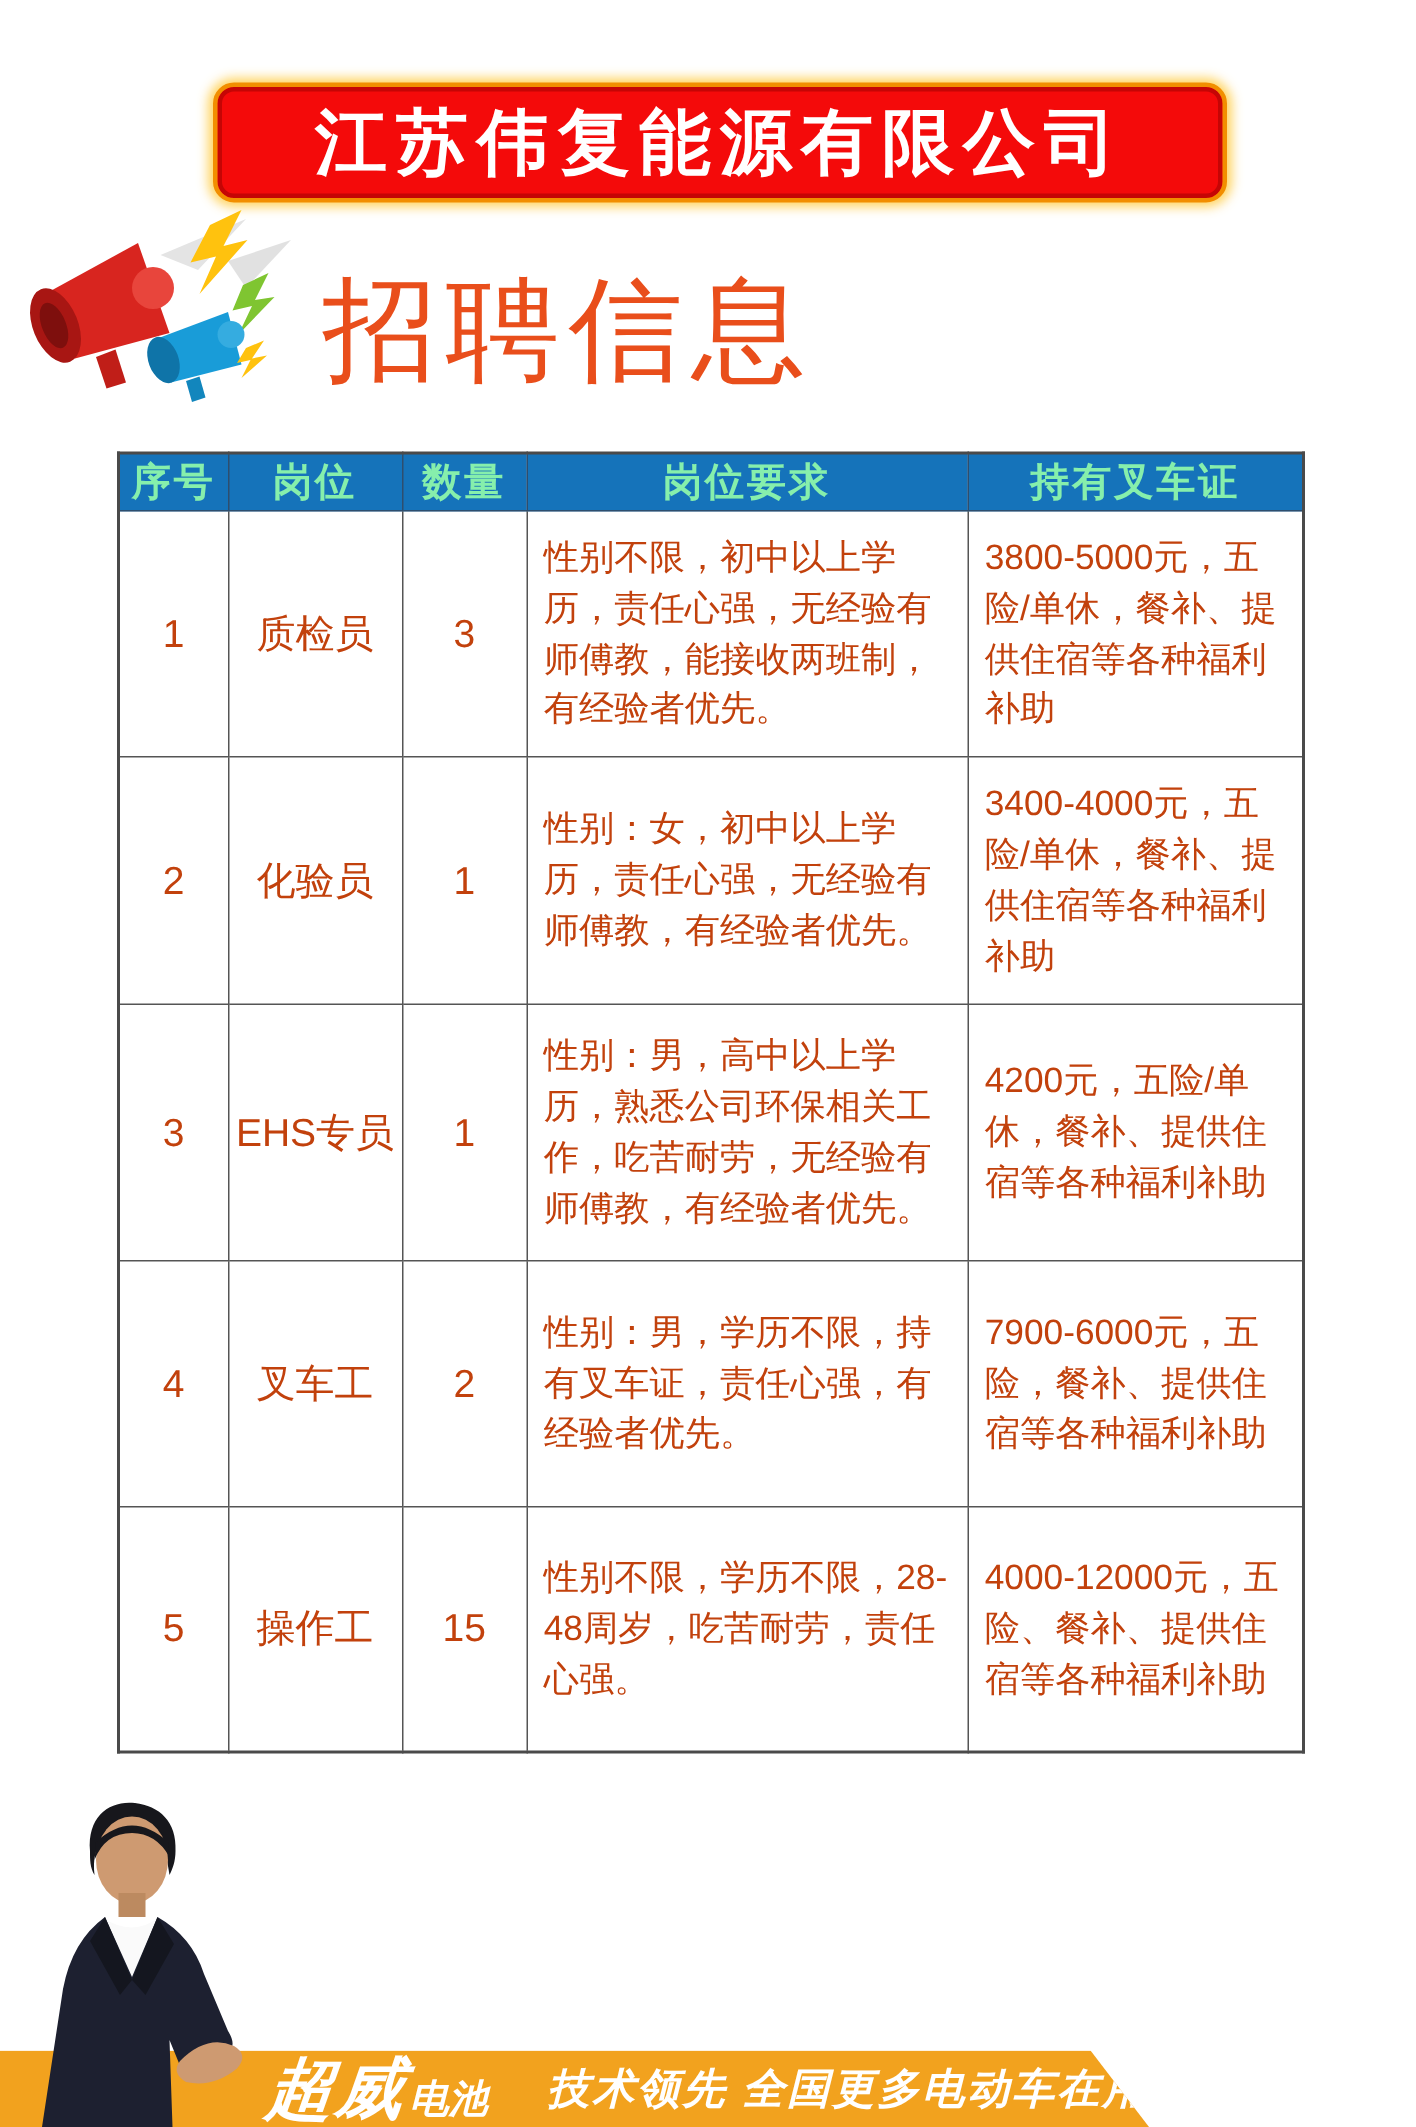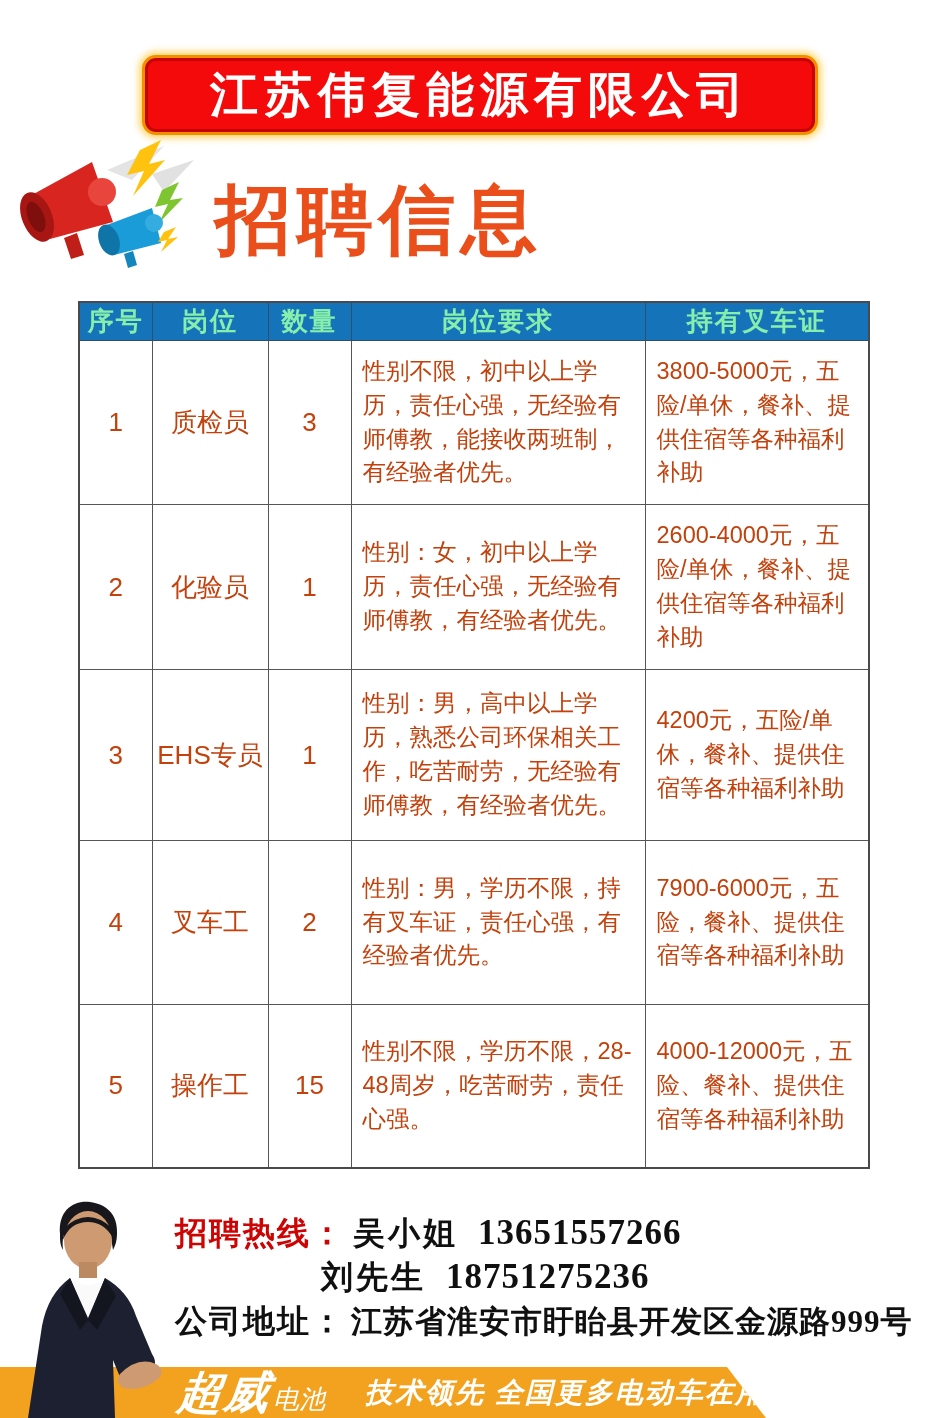--- a/index.html
+++ b/index.html
@@ -16,21 +16,21 @@
     box-shadow:0 0 7px 3px rgba(255,205,70,.85), inset 0 0 0 3px rgba(140,0,0,.45);
     box-sizing:border-box;display:flex;align-items:center;justify-content:center;
   }
   .company-banner .txt{
     color:#ffffff;font-size:48px;font-weight:900;letter-spacing:6px;white-space:nowrap;
   }
 
   
   .page-title{
     position:absolute;left:0;top:170px;width:758px;text-align:center;
-    font-size:76px;font-weight:700;color:#E94E1B;letter-spacing:6px;
+    font-size:76px;font-weight:400;color:#E94E1B;letter-spacing:6px;
   }
 
   
   .megaphone-wrap{position:absolute;left:12px;top:138px;width:190px;height:135px;}
 
   
   table.jobs{
     position:absolute;left:78px;top:301px;width:790px;
     border-collapse:collapse;table-layout:fixed;
     border:2px solid #4a4a4a;
@@ -69,21 +69,21 @@
     background:#F2A21E;
     clip-path:polygon(0 0,727px 0,766px 51px,0 51px);
     display:flex;align-items:center;padding-left:178px;box-sizing:border-box;
     color:#ffffff;z-index:1;
   }
   .footer-banner .brand{
     font-size:45px;font-weight:900;font-style:italic;letter-spacing:1px;
     transform:skewX(-6deg);line-height:1;
   }
   .footer-banner .brand-suffix{
-    font-size:26px;font-weight:400;font-style:italic;margin-left:3px;margin-top:12px;line-height:1;
+    font-size:26px;font-weight:700;font-style:italic;margin-left:3px;margin-top:12px;line-height:1;
   }
   .footer-banner .slogan{
     font-size:28px;font-weight:900;font-style:italic;margin-left:40px;
     letter-spacing:2px;white-space:nowrap;
   }
 
   
   .person-wrap{position:absolute;left:0px;top:1198px;width:180px;height:220px;z-index:3;}
 </style>
 </head>
@@ -139,21 +139,21 @@
         <td class="c-pos">质检员</td>
         <td class="c-count">3</td>
         <td class="c-req">性别不限，初中以上学历，责任心强，无经验有师傅教，能接收两班制，有经验者优先。</td>
         <td class="c-sal">3800-5000元，五险/单休，餐补、提供住宿等各种福利补助</td>
       </tr>
       <tr class="r2">
         <td class="c-no">2</td>
         <td class="c-pos">化验员</td>
         <td class="c-count">1</td>
         <td class="c-req">性别：女，初中以上学历，责任心强，无经验有师傅教，有经验者优先。</td>
-        <td class="c-sal">2600-4000元，五险/单休，餐补、提供住宿等各种福利补助</td>
+        <td class="c-sal">3400-4000元，五险/单休，餐补、提供住宿等各种福利补助</td>
       </tr>
       <tr class="r3">
         <td class="c-no">3</td>
         <td class="c-pos">EHS专员</td>
         <td class="c-count">1</td>
         <td class="c-req">性别：男，高中以上学历，熟悉公司环保相关工作，吃苦耐劳，无经验有师傅教，有经验者优先。</td>
         <td class="c-sal">4200元，五险/单休，餐补、提供住宿等各种福利补助</td>
       </tr>
       <tr class="r4">
         <td class="c-no">4</td>
@@ -165,35 +165,20 @@
       <tr class="r5">
         <td class="c-no">5</td>
         <td class="c-pos">操作工</td>
         <td class="c-count">15</td>
         <td class="c-req">性别不限，学历不限，28-48周岁，吃苦耐劳，责任心强。</td>
         <td class="c-sal">4000-12000元，五险、餐补、提供住宿等各种福利补助</td>
       </tr>
     </tbody>
   </table>
 
-  <div class="contact">
-    <div class="line">
-      <span class="hotline-label">招聘热线：</span>
-      <span class="cname">吴小姐</span>
-      <span class="cphone">13651557266</span>
-    </div>
-    <div class="line line2">
-      <span class="cname" style="margin-left:0">刘先生</span>
-      <span class="cphone">18751275236</span>
-    </div>
-    <div class="line">
-      <span class="addr-label">公司地址：</span>
-      <span class="caddr">江苏省淮安市盱眙县开发区金源路999号</span>
-    </div>
-  </div>
 
   <div class="footer-banner">
     <span class="brand">超威</span>
     <span class="brand-suffix">电池</span>
     <span class="slogan">技术领先 全国更多电动车在用</span>
   </div>
 
   <div class="person-wrap">
     <svg width="180" height="220" viewBox="0 0 180 220">
       <path d="M60,36 C58,12 74,2 90,4 C106,6 118,16 117,36 C117,43 115,48 113,52 L110,34 C102,22 82,18 70,27 C63,33 62,42 63,52 C60,47 60,42 60,36 Z" fill="#17171C"></path>

